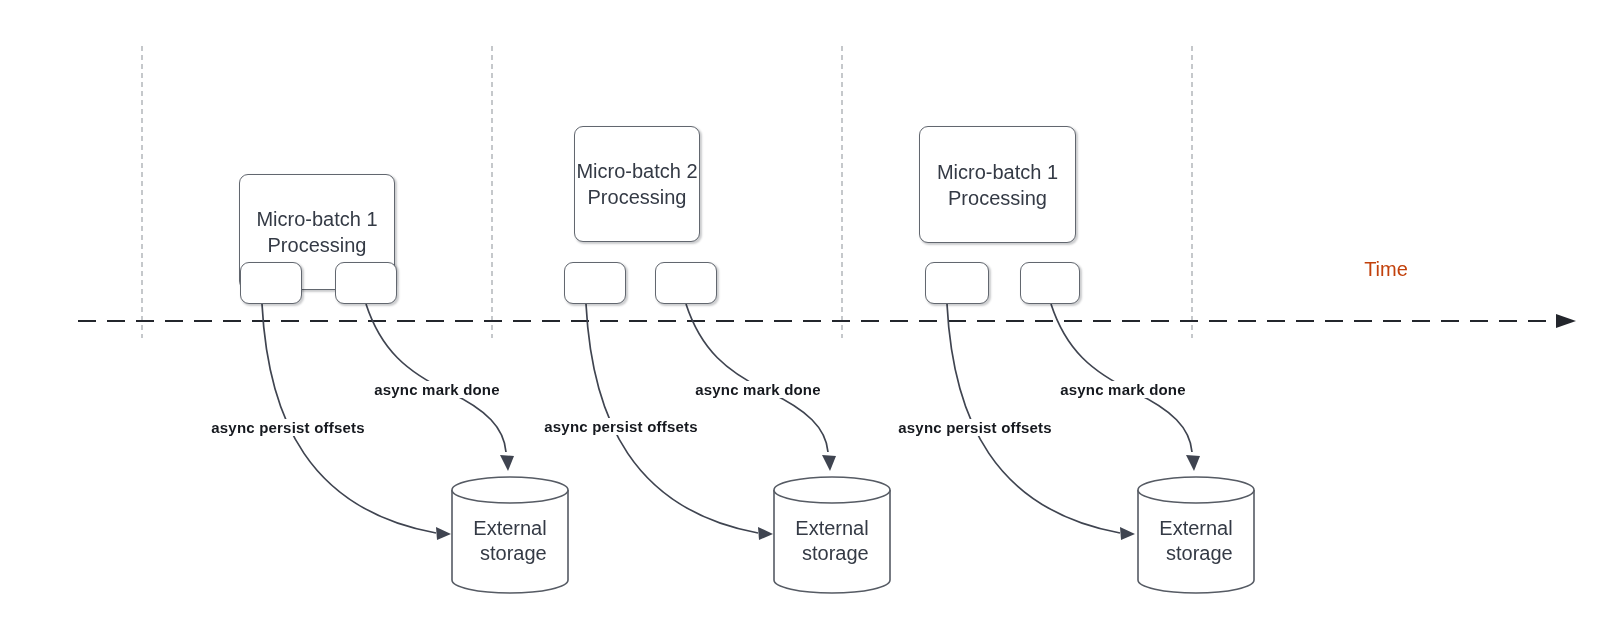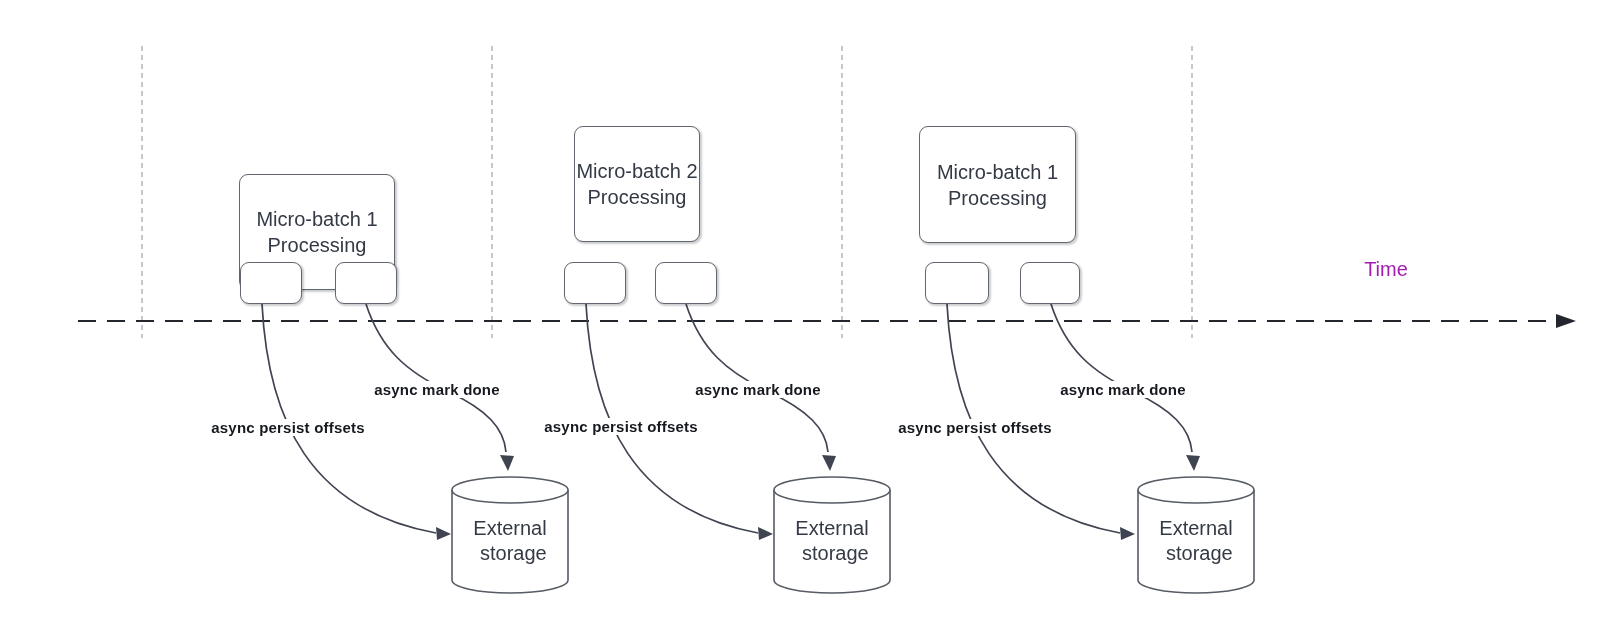--- a/index.html
+++ b/index.html
@@ -70,21 +70,21 @@
     color: #343a45;
     white-space: pre-line;
   }
   .time-label {
     position: absolute;
     left: 1340px;
     top: 258px;
     width: 92px;
     text-align: center;
     font-size: 20px;
-    color: #a21caf;
+    color: #c2410c;
   }
 </style>
 </head>
 <body>
 
 <div class="canvas">
 
   <svg class="strokes" width="1600" height="642" viewBox="0 0 1600 642">
 
     <g stroke="#b3b6ba" stroke-width="1.5" stroke-dasharray="5 4" fill="none">

